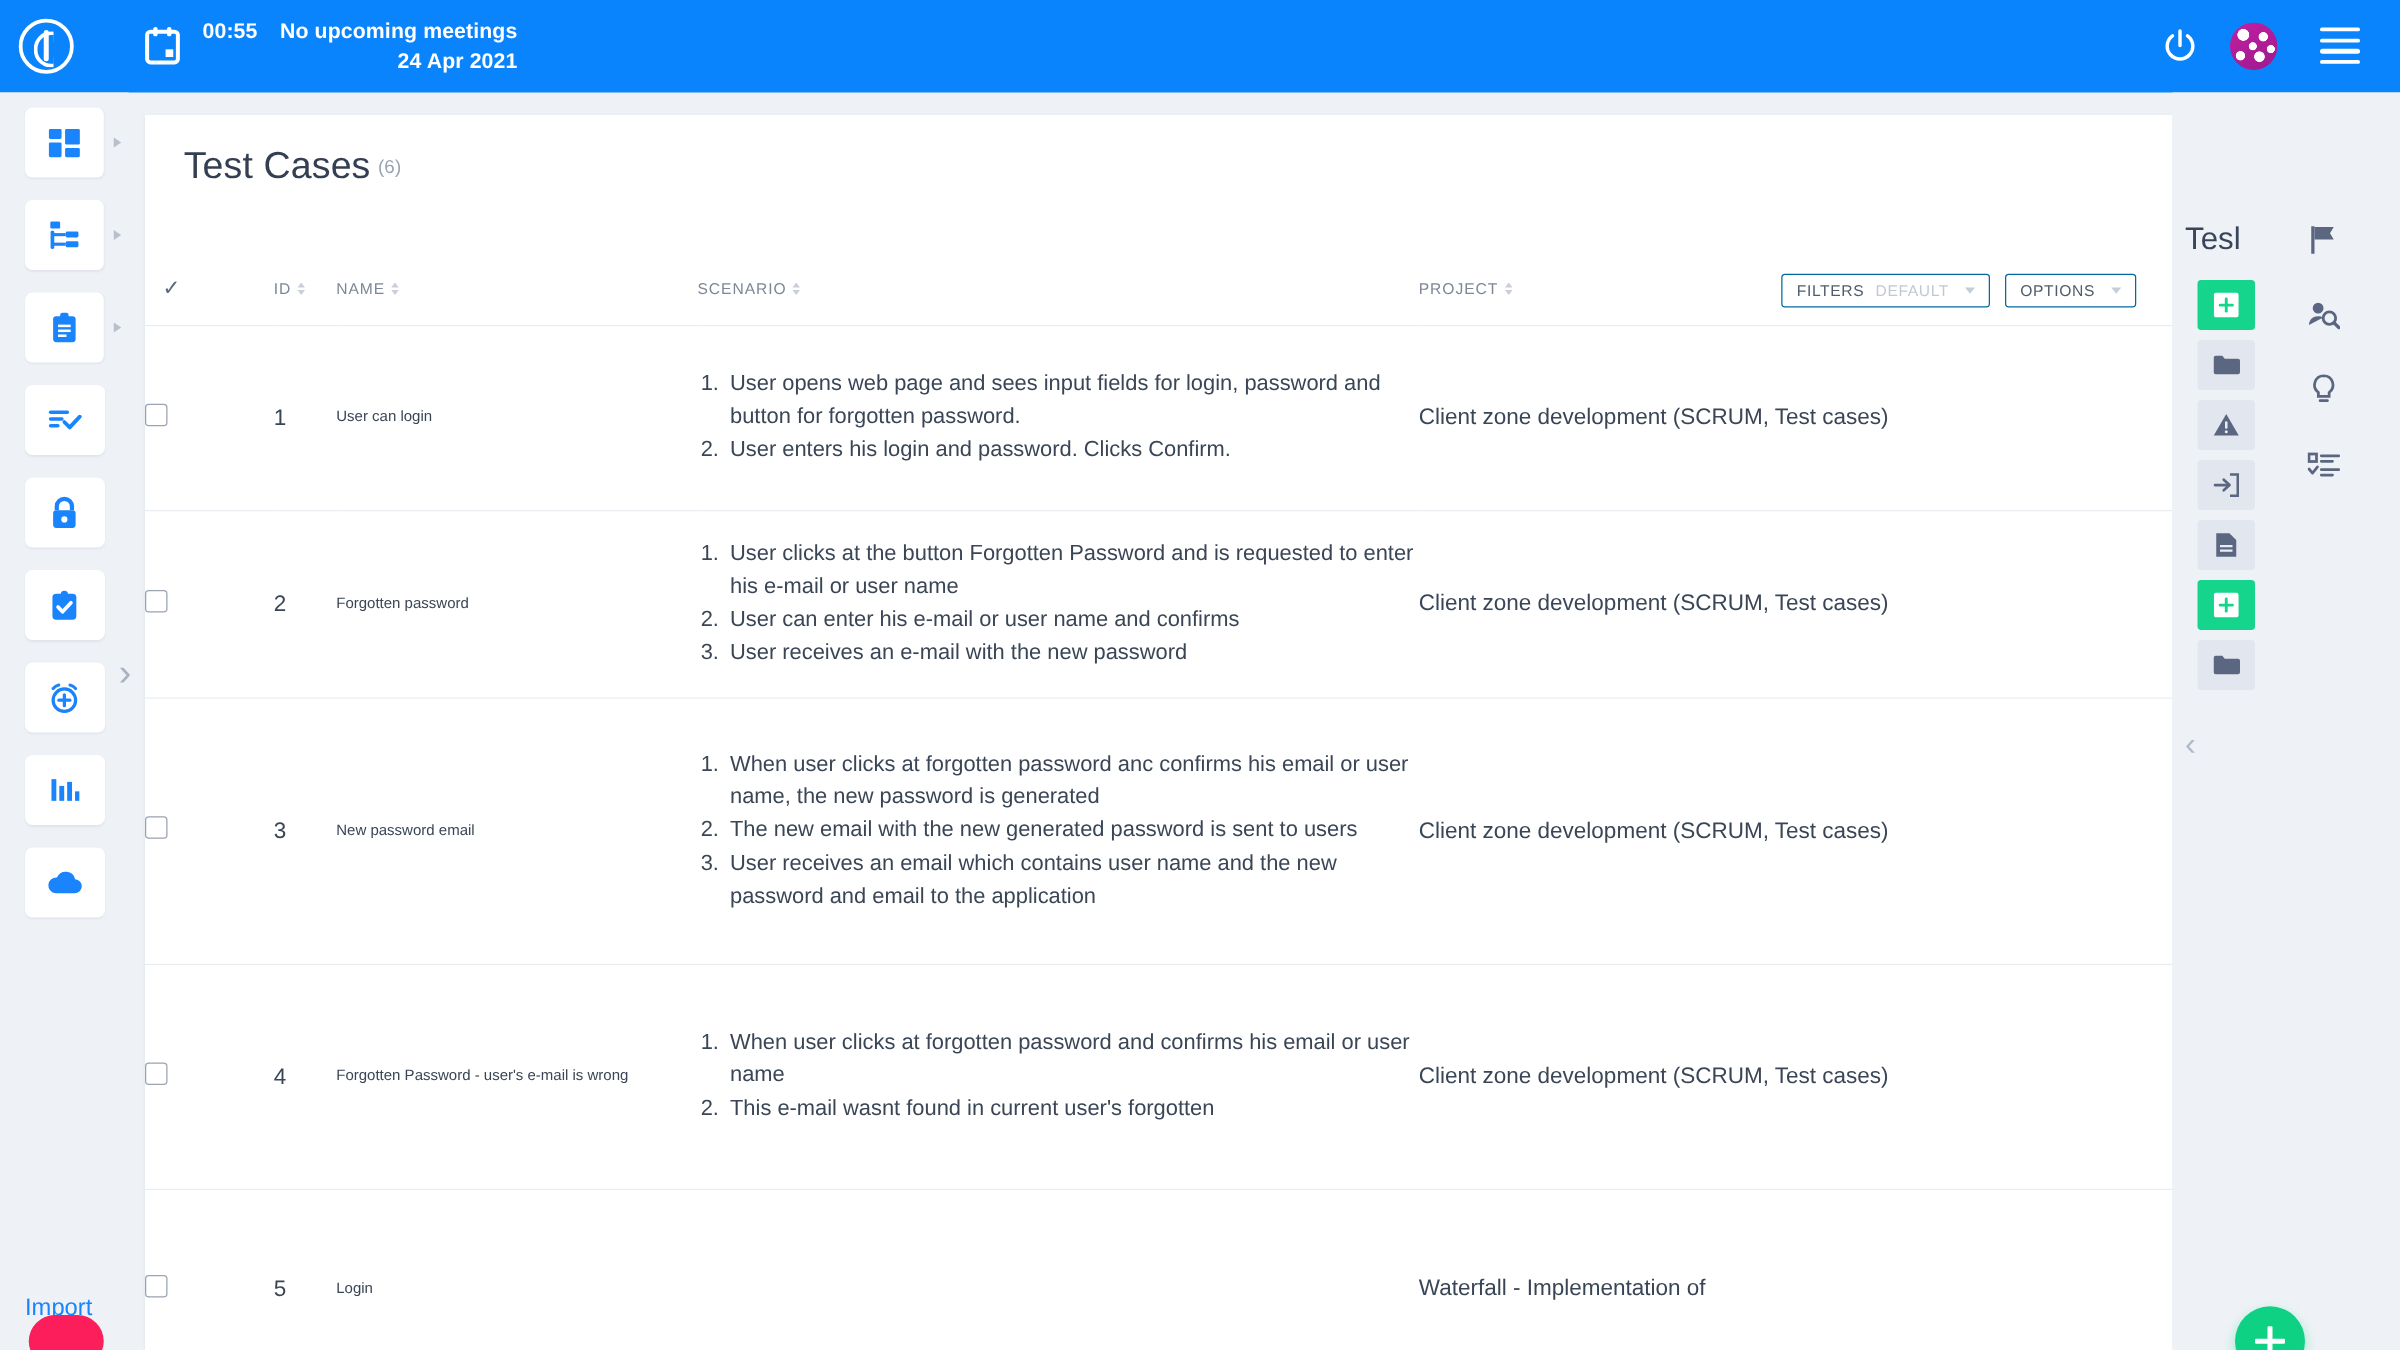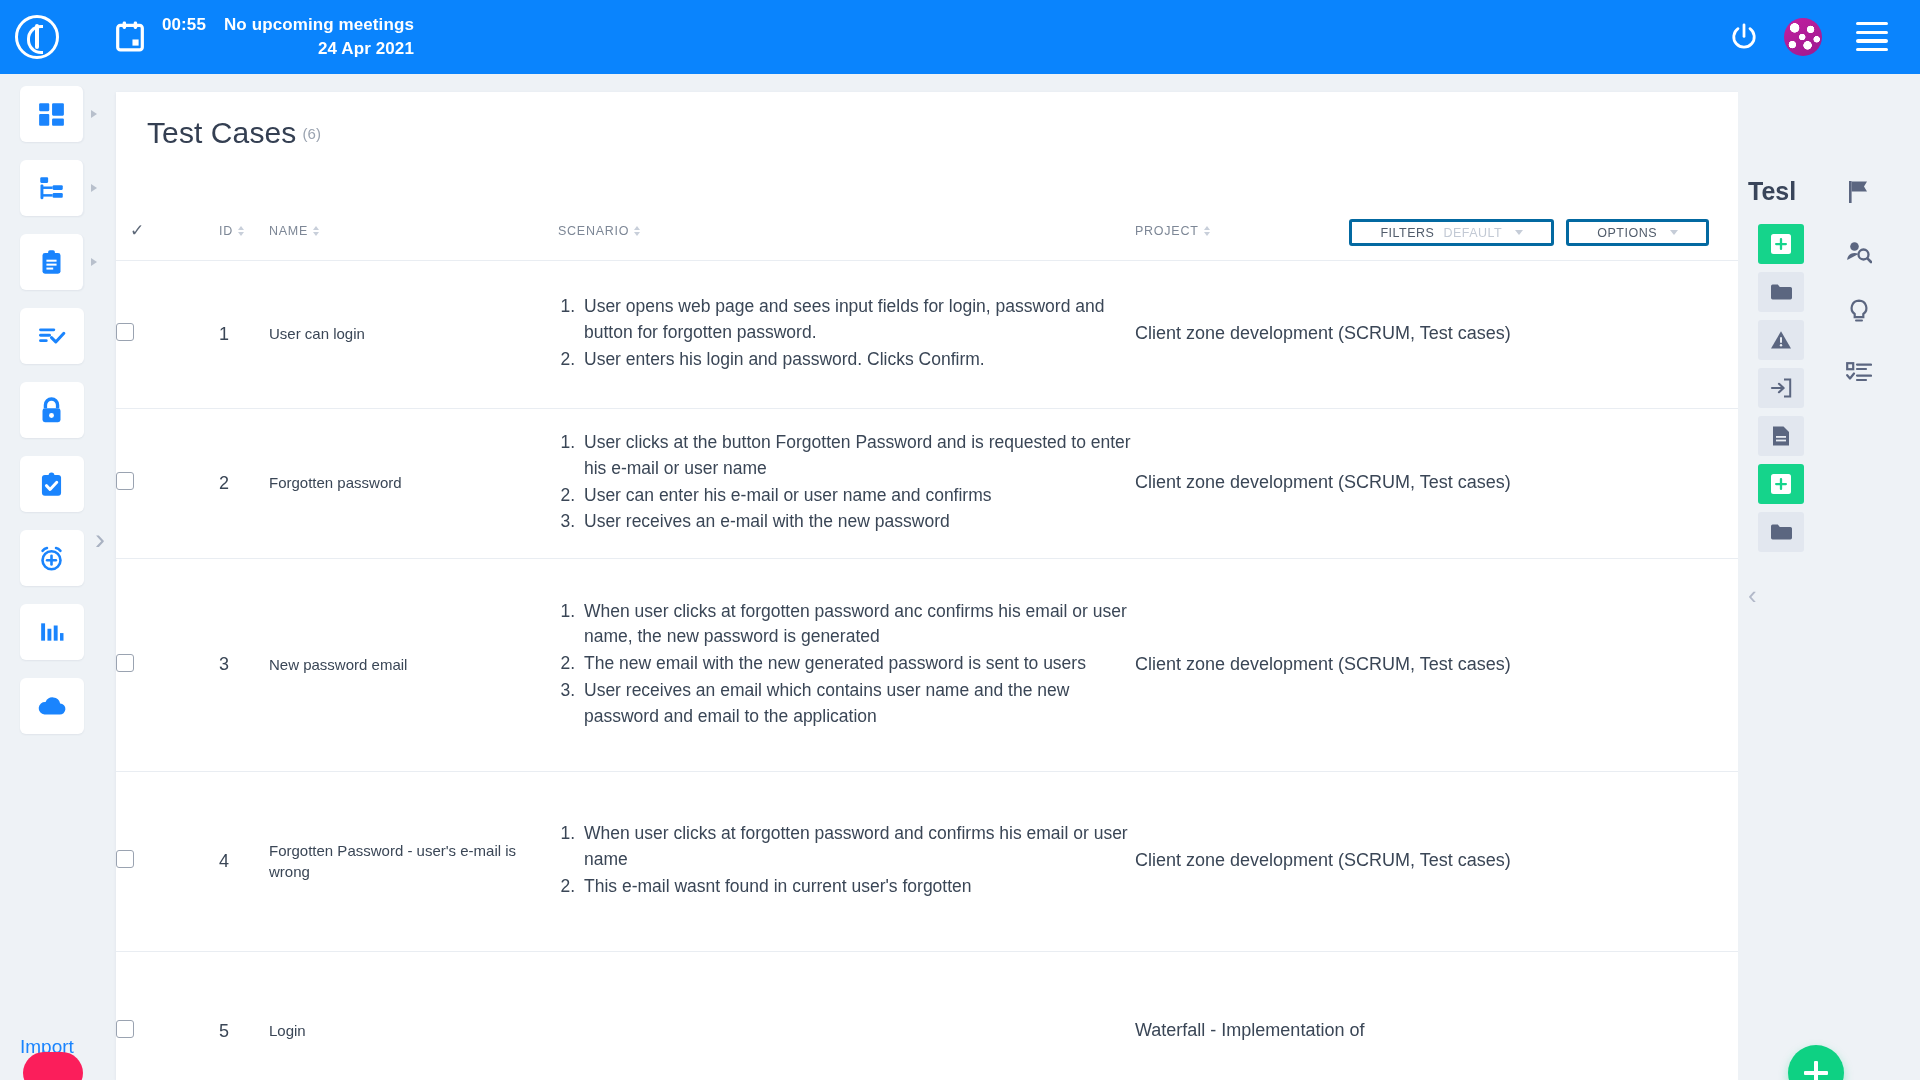--- a/index.html
+++ b/index.html
@@ -121,24 +121,24 @@
   }
   .content-head { position: relative; height: 110px; }
   .page-title {
     position: absolute; left: 31px; top: 117px;
     font-size: 30px; color: #343f52; font-weight: 400; letter-spacing: .1px;
   }
   .page-count { font-size: 15px; color: #9aa3b0; margin-left: 6px; vertical-align: 4px; }
 
   .head-btns { position: absolute; right: 29px; top: 127px; display: flex; gap: 12px; }
   .hbtn {
-    height: 27px; border: 3px solid #0369a1; border-radius: 3px;
+    height: 27px; border: 1px solid #0369a1; border-radius: 3px;
     background: #ffffff;
     display: flex; align-items: center; gap: 9px;
-    padding: 0 28px;
+    padding: 0 11px;
     font-size: 12.5px; letter-spacing: .5px; color: #515c6b;
     cursor: pointer;
   }
   .hbtn .muted { color: #c2c9d4; }
   .hbtn .dd {
     width: 0; height: 0; margin-left: 4px;
     border-top: 5px solid #c6cdd8;
     border-left: 4px solid transparent;
     border-right: 4px solid transparent;
   }
@@ -173,42 +173,42 @@
     border-bottom: 1px solid #e9edf2;
     vertical-align: middle;
     color: #3a4656;
   }
   .cell-chk { padding-left: 14px; }
   .chk {
     width: 18px; height: 18px; border: 1.4px solid #9aa3b1;
     border-radius: 3px; background: #fff; display: inline-block; cursor: pointer;
   }
   .cell-id   { font-size: 18px; color: #39455a; }
-  .cell-name { font-size: 15px; color: #39455a; line-height: 1.42; padding-right: 16px; }
+  .cell-name { font-size: 12px; color: #39455a; line-height: 1.42; padding-right: 16px; }
   .cell-proj { font-size: 18px; color: #39455a; line-height: 1.42; padding-right: 16px; }
   .cell-scen { font-size: 17.5px; color: #39455a; padding: 22px 20px 22px 0; }
   .cell-scen ol { margin: 0; padding-left: 22px; }
   .cell-scen li { line-height: 1.47; margin-bottom: 1px; padding-left: 4px; }
 
   tr.row-1 td { height: 148px; }
   tr.row-2 td { height: 150px; }
   tr.row-3 td { height: 213px; margin-top: 24px; }
   tr.row-4 td { height: 180px; }
   tr.row-5 td { height: 160px; }
 
   
   .right-panel {
     position: absolute; right: 0; top: 74px;
     width: 182px; height: 1006px;
     background: #eef2f6;
   }
   .rp-title {
     position: absolute; left: 10px; top: 103px;
     font-size: 25px; color: #39455a;
-    width: 68px; overflow: hidden; white-space: nowrap; font-weight: bold;
+    width: 68px; overflow: hidden; white-space: nowrap;
   }
   .rp-col { position: absolute; left: 20px; top: 150px; width: 46px; }
   .rp-tile {
     width: 46px; height: 40px; margin-bottom: 8px;
     background: #e2e7ef; border-radius: 3px;
     display: flex; align-items: center; justify-content: center;
     cursor: pointer;
   }
   .rp-tile.green { background: #15d48b; }
   .rp-col2 { position: absolute; left: 98px; top: 88px; width: 46px; }

